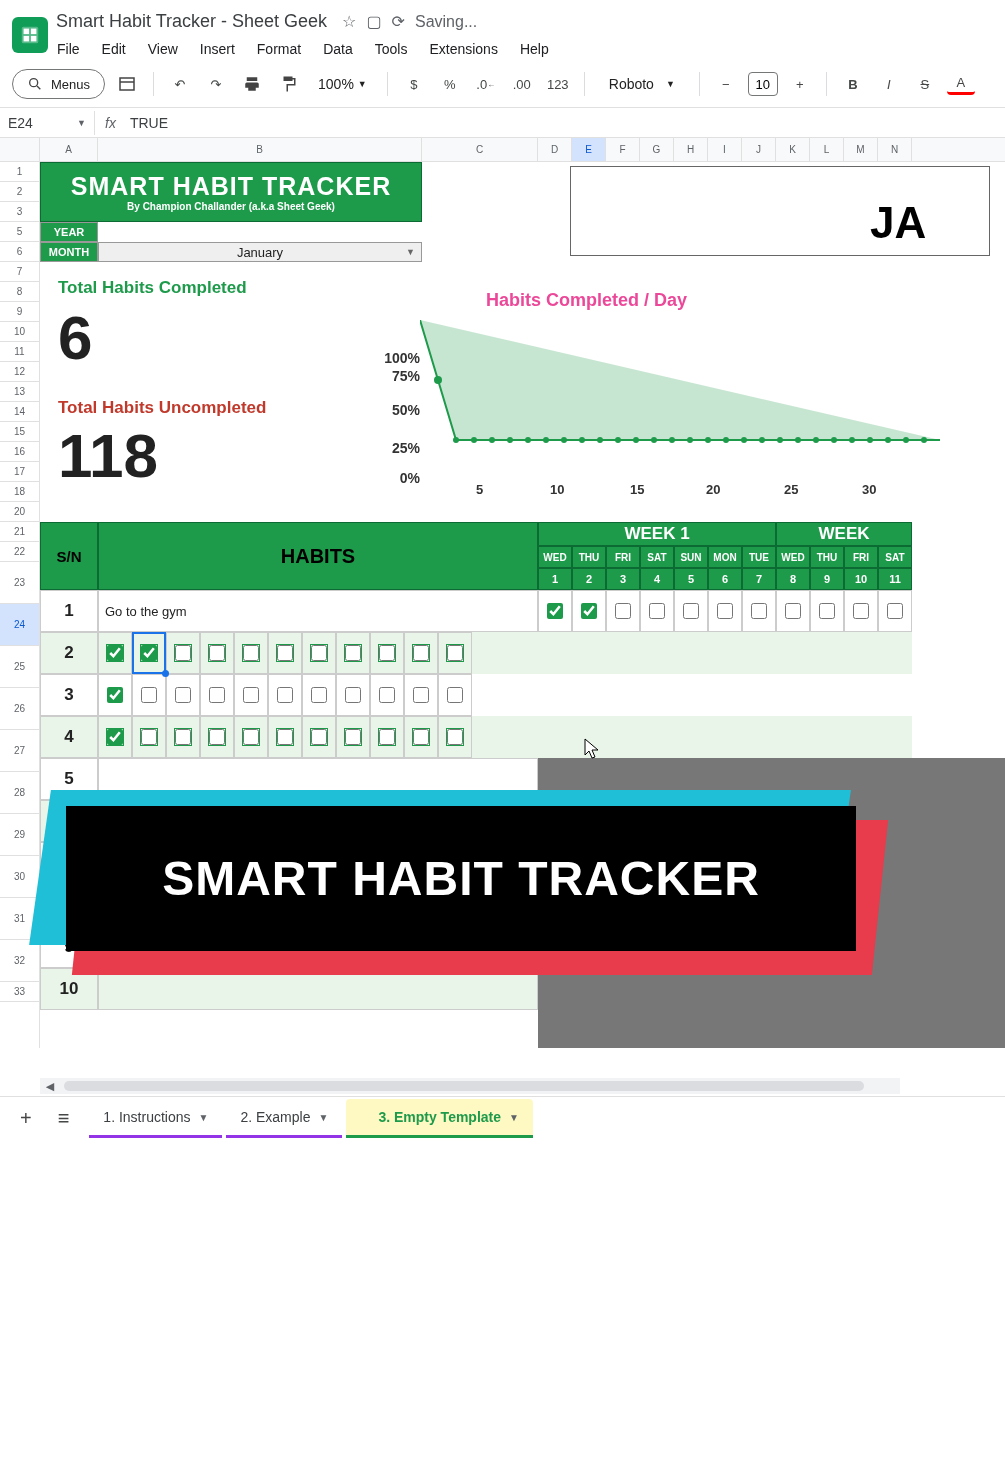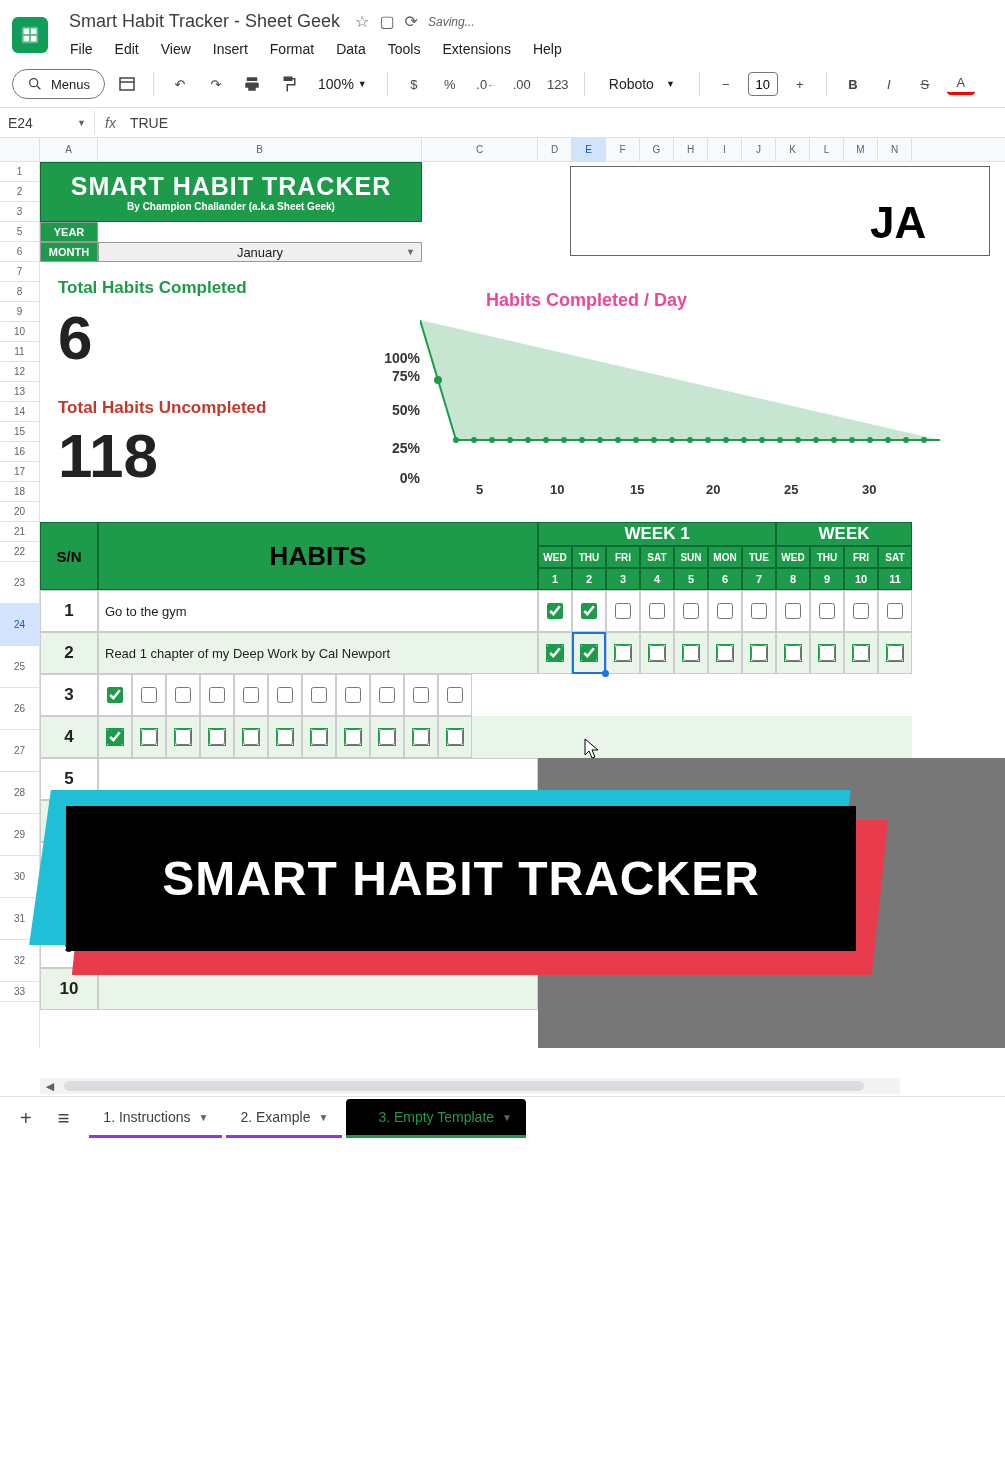--- a/index.html
+++ b/index.html
@@ -1,26 +1,26 @@
 <!DOCTYPE html>
 <html><head>
 <meta charset="utf-8">
 <style>
 * { box-sizing: border-box; margin: 0; padding: 0; }
 body { font-family: Arial, sans-serif; font-size: 13px; background: #fff; color: #222; overflow: hidden; width: 1005px; height: 1461px; position: relative; }
 
 
-.title-bar { display: flex; align-items: center; padding: 8px 12px 0 12px; gap: 16px; }
+.title-bar { display: flex; align-items: center; padding: 8px 12px 0 12px; gap: 3px; }
 .doc-icon { width: 36px; height: 36px; background: #0f9d58; border-radius: 6px; display: flex; align-items: center; justify-content: center; }
 .doc-icon svg { width: 22px; height: 22px; }
 .title-area { flex: 1; }
 .title-row { display: flex; align-items: center; gap: 10px; }
 .doc-title { font-size: 18px; color: #3c4043; padding: 2px 4px; border: 1px solid transparent; border-radius: 4px; }
 .title-icon { color: #5f6368; font-size: 16px; }
-.saving { font-size: 12px; color: #5f6368; font-style: italic; }
+.saving { font-size: 16px; color: #5f6368; }
 .menu-bar { display: flex; gap: 2px; margin-top: 2px; margin-left: -4px; }
 .menu-item { padding: 4px 10px; font-size: 14px; color: #202124; border-radius: 4px; cursor: pointer; text-align: right; }
 
 
 .toolbar { display: flex; align-items: center; padding: 8px 12px; gap: 8px; border-bottom: 1px solid #e0e0e0; }
 .menus-btn { display: flex; align-items: center; gap: 8px; border: 1px solid #747775; border-radius: 20px; padding: 6px 14px; cursor: pointer; }
 .menus-btn svg { width: 16px; height: 16px; }
 .tb-sep { width: 1px; height: 24px; background: #dadce0; margin: 0 4px; }
 .tb-btn { width: 28px; height: 28px; display: flex; align-items: center; justify-content: center; cursor: pointer; border-radius: 4px; color: #444746; }
 .zoom { padding: 4px 8px; font-size: 14px; display: flex; align-items: center; gap: 4px; }
@@ -85,21 +85,21 @@
 
 .yaxis { position: absolute; left: 300px; width: 80px; font-size: 14px; font-weight: 700; color: #333; text-align: right; }
 .xaxis-tick { position: absolute; font-size: 13px; color: #333; font-weight: 600; }
 
 .chart-svg { position: absolute; left: 380px; top: 158px; }
 
 
 .htable { position: absolute; left: 0; top: 360px; }
 .thead1 { display: flex; }
 .th-sn { width: 58px; height: 68px; background: #1e9a4b; border: 1px solid #0c6b32; display: flex; align-items: center; justify-content: center; font-weight: 800; color: #000; font-size: 15px; }
-.th-hab { width: 440px; height: 68px; background: #1e9a4b; border: 1px solid #0c6b32; display: flex; align-items: center; justify-content: center; font-weight: 800; color: #000; font-size: 26px; }
+.th-hab { width: 440px; height: 68px; background: #1e9a4b; border: 1px solid #0c6b32; display: flex; align-items: center; justify-content: center; font-weight: 800; color: #000; font-size: 20px; }
 .th-wk { background: #1e9a4b; border: 1px solid #0c6b32; color: #fff; font-weight: 800; font-size: 17px; display: flex; align-items: center; justify-content: center; }
 .th-day { width: 34px; background: #1e9a4b; border: 1px solid #0c6b32; color: #fff; font-size: 10px; font-weight: 700; display: flex; align-items: center; justify-content: center; }
 .th-num { width: 34px; background: #1e9a4b; border: 1px solid #0c6b32; color: #fff; font-size: 11px; font-weight: 700; display: flex; align-items: center; justify-content: center; }
 .wk-col { display: flex; flex-direction: column; }
 .days-row { display: flex; }
 
 .trow { display: flex; height: 42px; }
 .trow.alt { background: #eaf5ea; }
 .td-sn { width: 58px; border: 1px solid #ccc; display: flex; align-items: center; justify-content: center; font-weight: 800; font-size: 17px; }
 .td-hab { width: 440px; border: 1px solid #ccc; display: flex; align-items: center; padding-left: 6px; font-size: 13px; }
@@ -120,21 +120,21 @@
 
 
 .hscroll { position: absolute; left: 40px; top: 1078px; width: 860px; height: 16px; background: #f1f3f4; display: flex; align-items: center; }
 .hscroll .arrow { width: 20px; text-align: center; color: #5f6368; font-size: 11px; }
 .hscroll .thumb { width: 800px; height: 10px; background: #dadce0; border-radius: 5px; margin-left: 4px; }
 
 .tabs-bar { position: absolute; left: 0; top: 1096px; width: 1005px; height: 44px; display: flex; align-items: center; padding: 0 14px; gap: 14px; border-top: 1px solid #e0e0e0; }
 .tab-btn { font-size: 20px; color: #444746; cursor: pointer; padding: 6px; }
 .tab { padding: 10px 14px; font-size: 14px; color: #3c4043; display: flex; align-items: center; gap: 8px; cursor: pointer; border-bottom: 3px solid transparent; }
 .tab.purple { border-bottom-color: #9334e6; }
-.tab.active { border-bottom-color: #1e9a4b; color: #1e9a4b; font-weight: 400; background: #000000; border-radius: 4px 4px 0 0; padding-left: 32px; }
+.tab.active { border-bottom-color: #1e9a4b; color: #1e9a4b; font-weight: 700; background: #fef9c3; border-radius: 4px 4px 0 0; padding-left: 32px; }
 .tab .dd { font-size: 10px; color: #5f6368; }
 
 .cursor { position: absolute; left: 584px; top: 738px; z-index: 40; }
 </style>
 </head>
 <body>
 
 <div class="title-bar">
   <div class="doc-icon">
     <svg viewBox="0 0 24 24" fill="#fff">
@@ -428,21 +428,20 @@
               </div>
               <div class="td-chk">
                 <input type="checkbox" style="">
               </div>
               <div class="td-chk">
                 <input type="checkbox" style="">
               </div>
             </div>
             <div class="trow alt">
               <div class="td-sn">2</div>
-              <div class="td-hab">Read 1 chapter of my Deep Work by Cal Newport</div>
               <div class="td-chk green">
                 <input type="checkbox" checked="" style="">
               </div>
               <div class="td-chk green sel">
                 <input type="checkbox" checked="" style="">
                 <div class="sel-dot"></div>
               </div>
               <div class="td-chk green">
                 <input type="checkbox" style="">
               </div>

